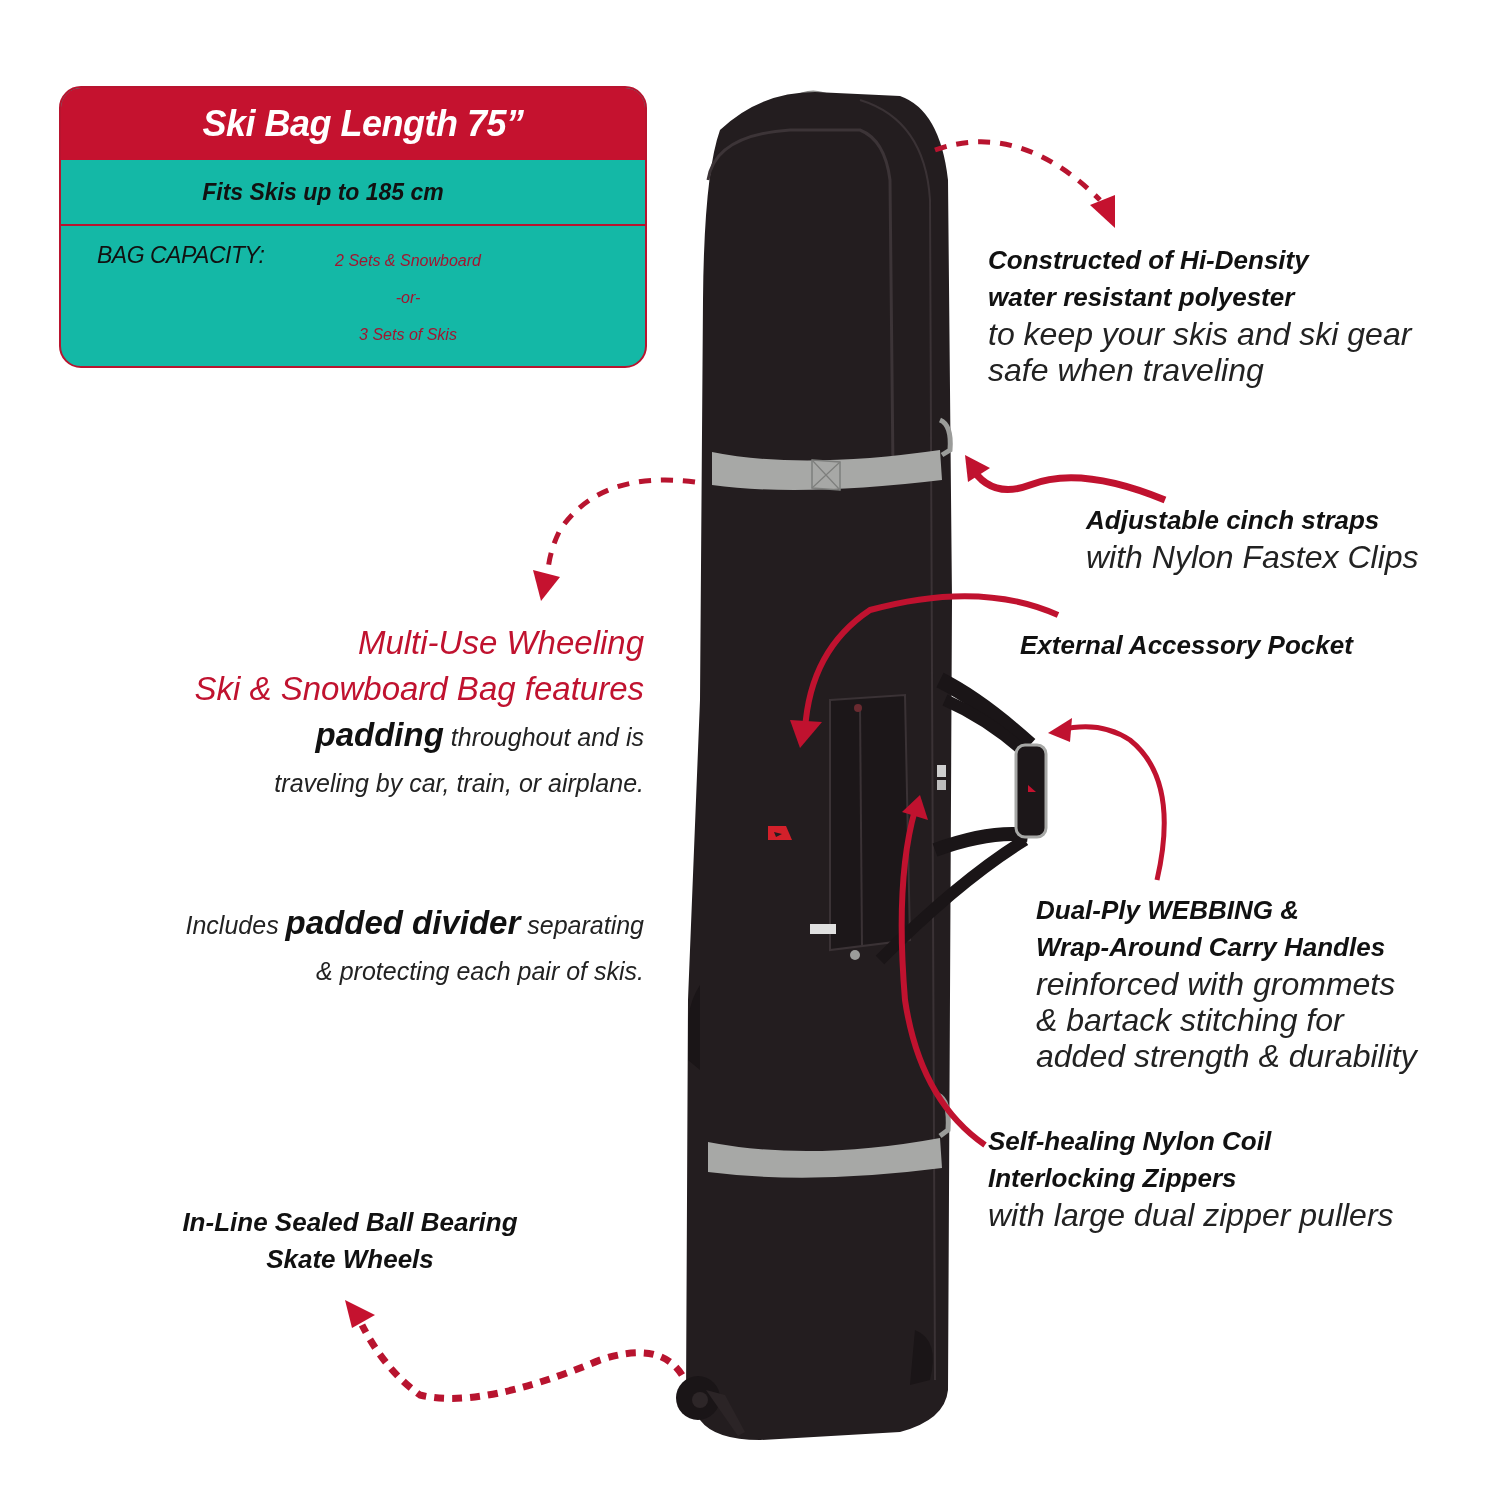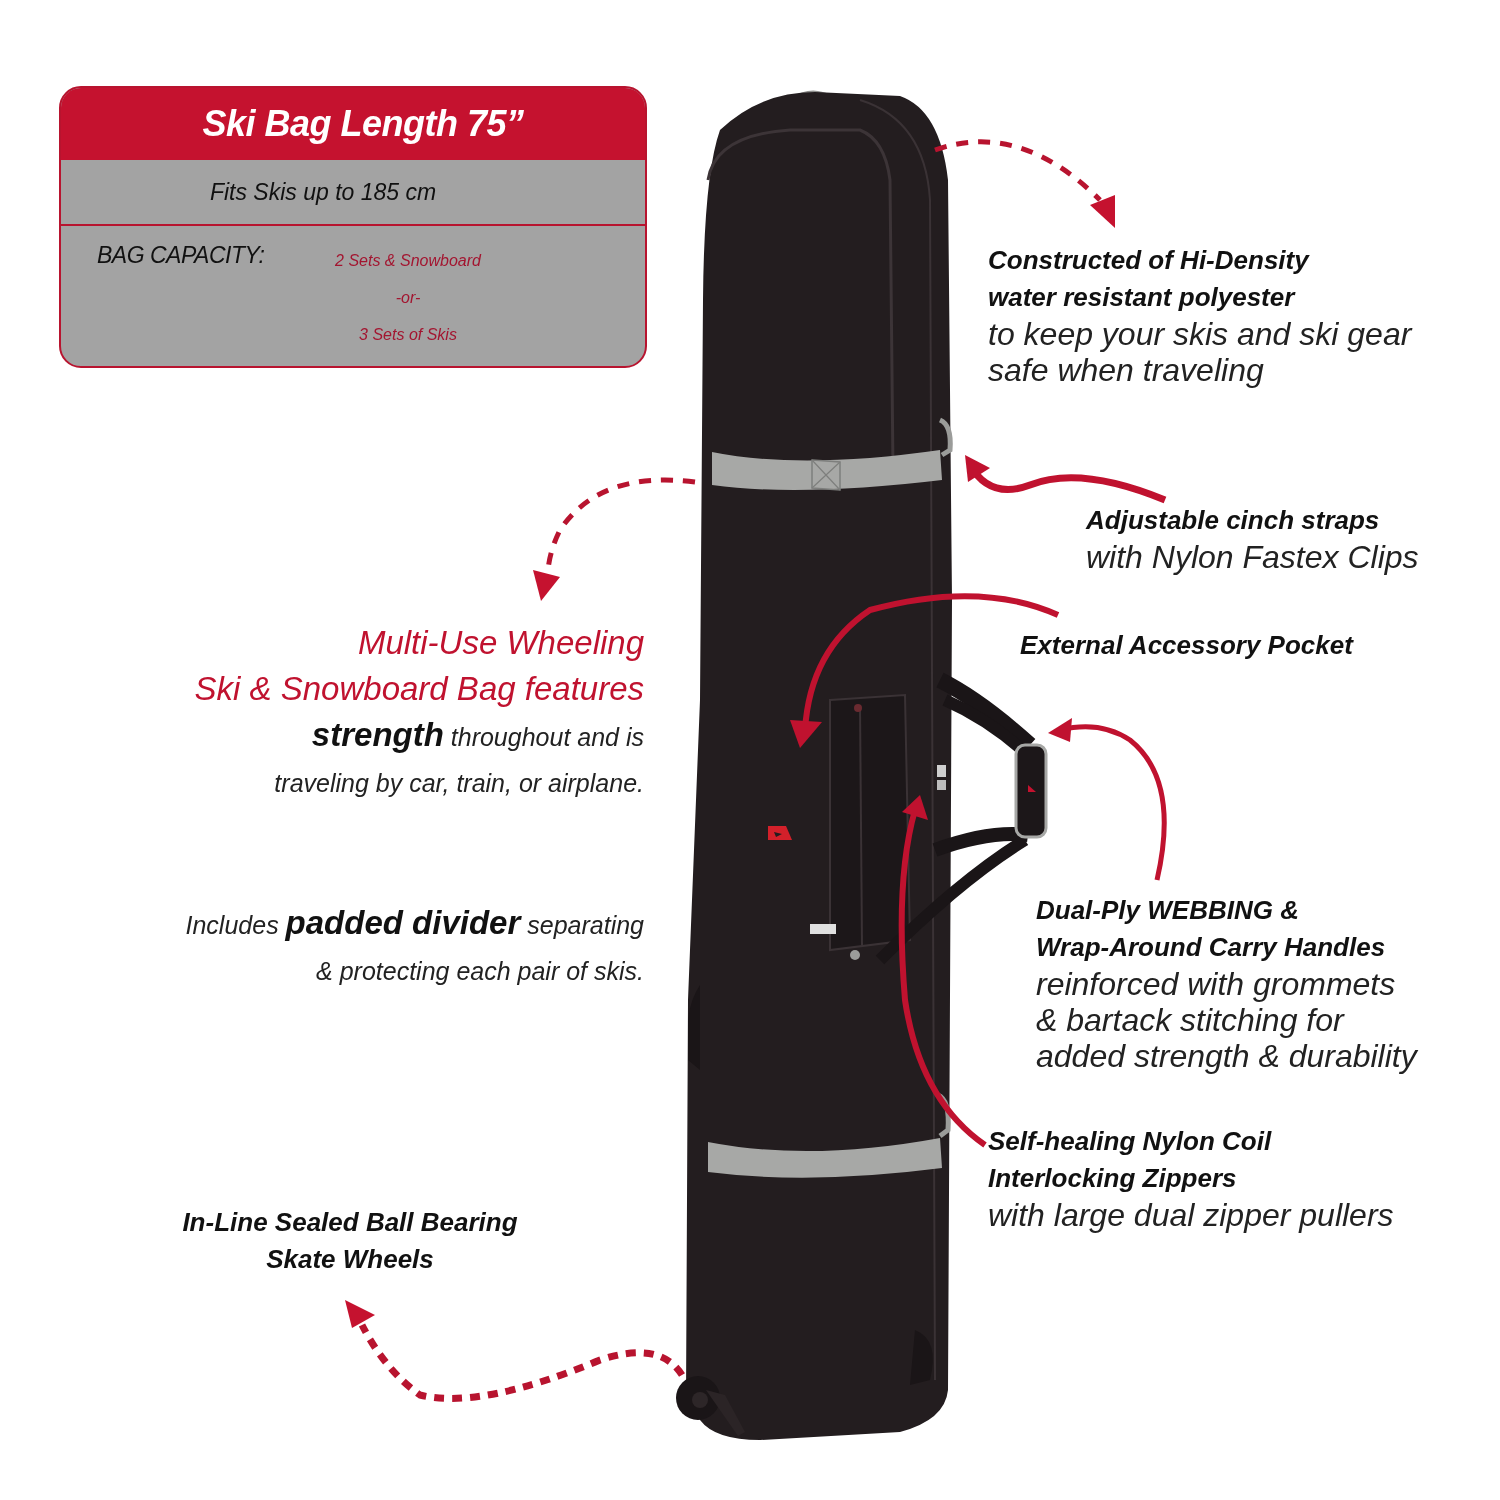--- a/index.html
+++ b/index.html
@@ -1,21 +1,21 @@
 <!DOCTYPE html>
 <html><head>
   <meta charset="utf-8">
   <style>
     html, body { margin: 0; padding: 0; background: #ffffff; }
     body { width: 1500px; height: 1500px; position: relative; overflow: hidden; font-family: "Liberation Sans", sans-serif; color: #111; }
 
     
-    .spec-card { position: absolute; left: 59px; top: 86px; width: 588px; height: 282px; border: 2px solid #b8142f; border-radius: 22px; overflow: hidden; background: #a3a3a3; box-sizing: border-box; }
+    .spec-card { position: absolute; left: 59px; top: 86px; width: 588px; height: 282px; border: 2px solid #b8142f; border-radius: 22px; overflow: hidden; background: #14b8a6; box-sizing: border-box; }
     .spec-header { height: 72px; background: #c5122f; color: #fff; display: flex; align-items: center; justify-content: center; font-style: italic; font-weight: bold; font-size: 36px; letter-spacing: -0.5px; padding-left: 20px; box-sizing: border-box; }
-    .spec-row1 { height: 66px; border-bottom: 2px solid #b8142f; display: flex; align-items: center; justify-content: center; font-style: italic; font-size: 23px; color: #111; padding-right: 60px; box-sizing: border-box; }
+    .spec-row1 { height: 66px; border-bottom: 2px solid #b8142f; display: flex; align-items: center; justify-content: center; font-style: italic; font-size: 23px; color: #111; padding-right: 60px; box-sizing: border-box; font-weight: bold; }
     .spec-cap { position: relative; height: 176px; }
     .cap-label { position: absolute; left: 36px; top: 16px; font-style: italic; font-size: 23px; color: #111; letter-spacing: -0.5px; }
     .cap-values { position: absolute; left: 232px; top: 16px; width: 230px; text-align: center; font-style: italic; font-size: 16px; color: #a31530; line-height: 37px; }
 
     
     .feature { position: absolute; font-style: italic; }
     .feature .title { font-weight: bold; font-size: 26px; line-height: 37px; color: #111; }
     .feature .sub { font-size: 32px; line-height: 36px; color: #222; }
 
     .f-construct { left: 988px; top: 242px; }
@@ -157,20 +157,20 @@
 </div>
 
 <div class="feature f-wheels">
   <div class="title">In-Line Sealed Ball Bearing</div>
   <div class="title">Skate Wheels</div>
 </div>
 
 <div class="multi">
   <div class="red">Multi-Use Wheeling</div>
   <div class="red">Ski &amp; Snowboard Bag features</div>
-  <div class="line"><span class="big">strength</span><span> throughout and is</span></div>
+  <div class="line"><span class="big">padding</span><span> throughout and is</span></div>
   <div class="line">traveling by car, train, or airplane.</div>
 </div>
 
 <div class="includes">
   <div><span>Includes </span><span class="big">padded divider</span><span> separating</span></div>
   <div>&amp; protecting each pair of skis.</div>
 </div>
 
 </body></html>

